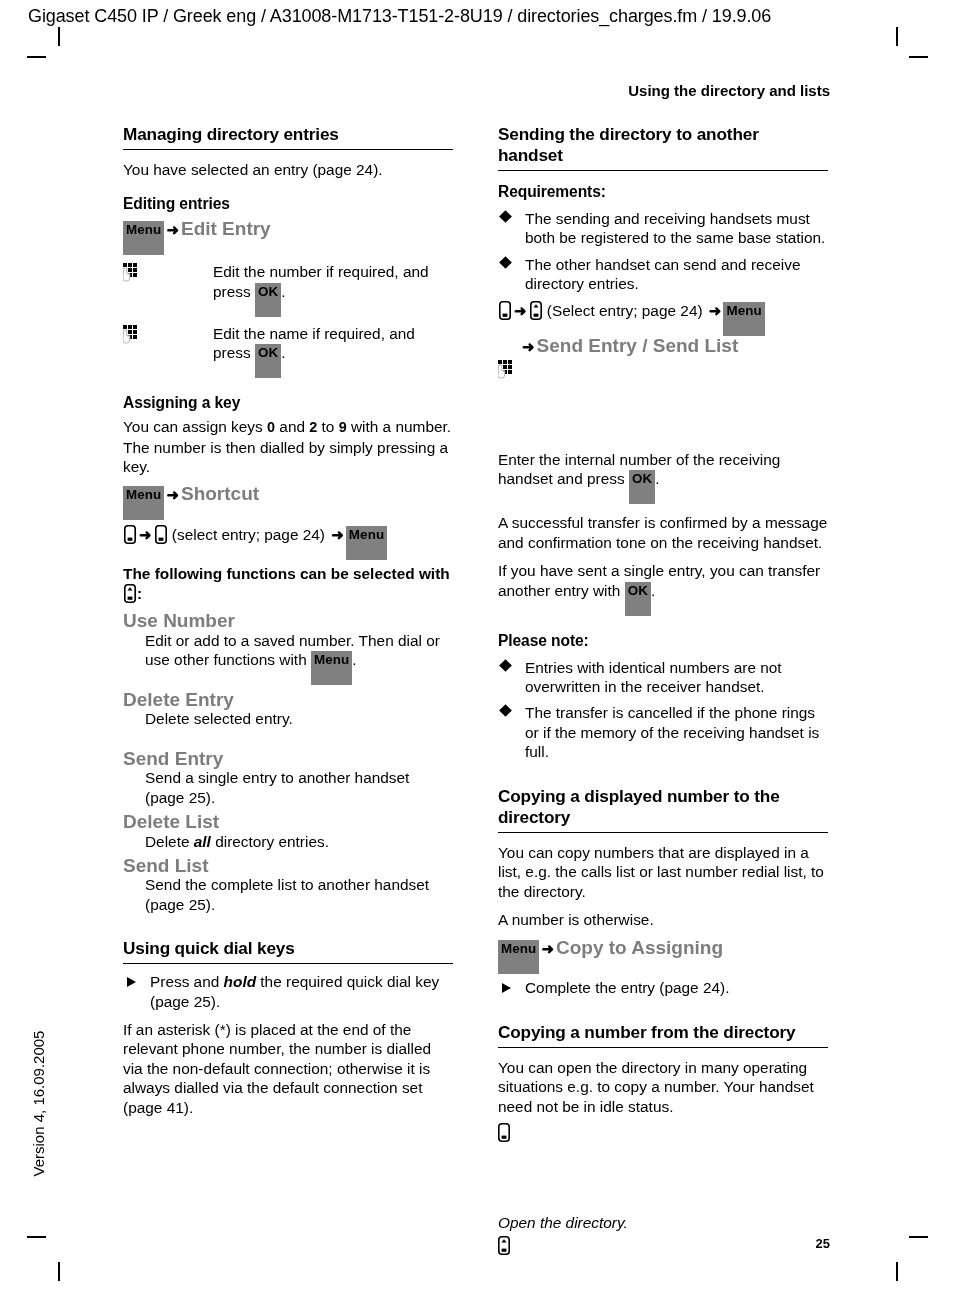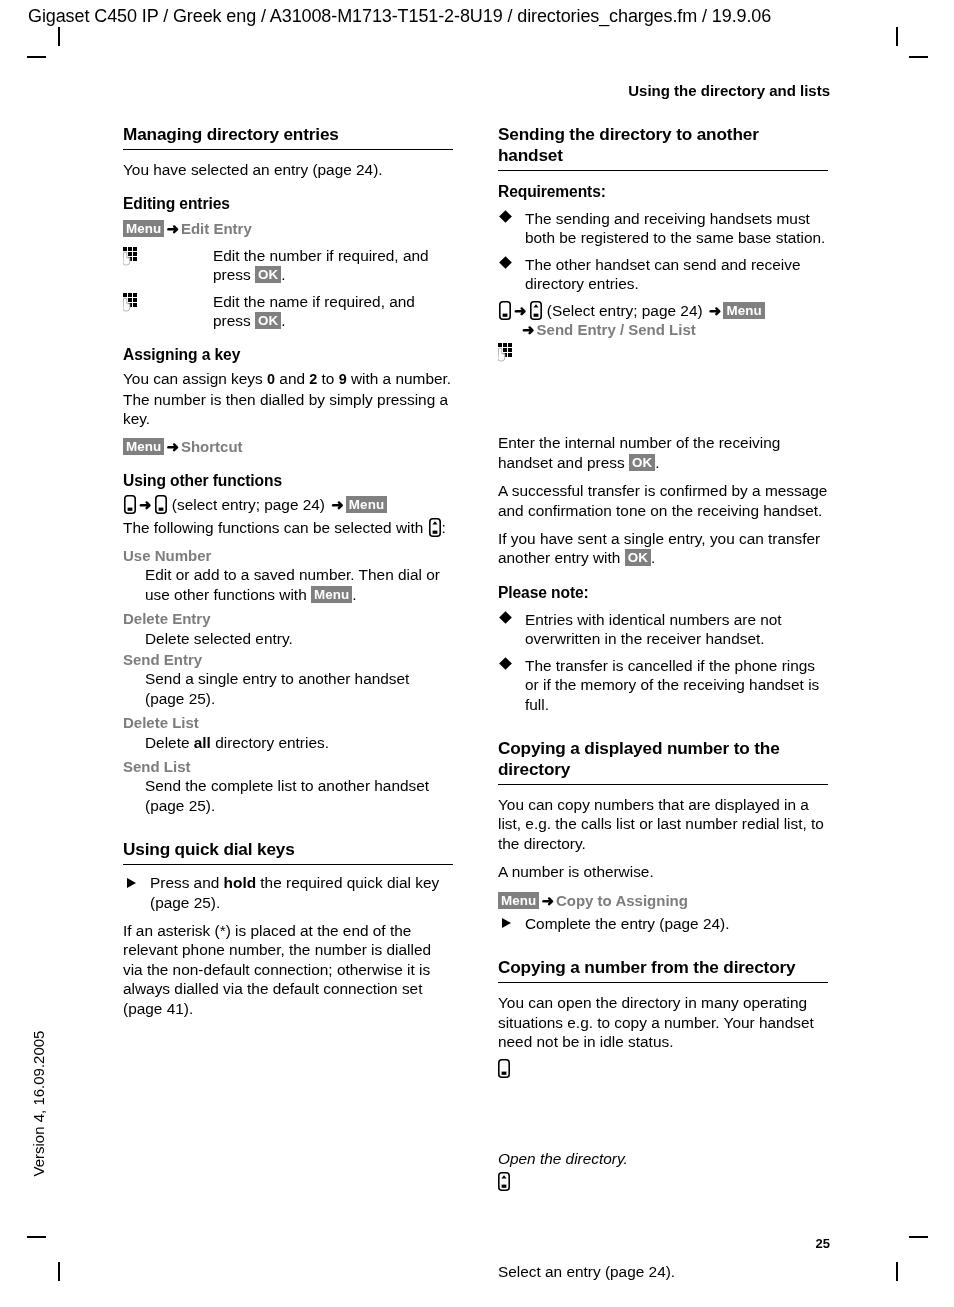--- a/index.html
+++ b/index.html
@@ -98,32 +98,32 @@
 
   p {
     margin: 9px 0 0 0;
   }
   p.first { margin-top: 10px; }
 
   
   .menu-label {
     color: #7d7d7d;
     font-weight: bold;
-    font-size: 15px;
+    font-size: 19px;
   }
 
   
   .kbadge {
     display: inline-block;
     background: #808080;
-    color: #ffffff;
+    color: #000000;
     font-weight: bold;
     font-size: 13.4px;
     line-height: 15px;
-    padding: 1px 3px 1px 3px;
+    padding: 1px 3px 18px 3px;
     vertical-align: 1px;
     letter-spacing: 0.1px;
   }
 
   
   .keydigit {
     font-weight: bold;
     font-size: 14.4px;
   }
 
@@ -201,21 +201,21 @@
 
   
   .ico-keypad { width: 18px; height: 19px; }
   
   .ico-key { width: 12px; height: 19px; }
 
   
   .ico-inline { vertical-align: -4px; margin: 0 1px; }
 
   
-  b.strong { font-weight: bold; }
+  b.strong { font-weight: bold; font-style: italic; }
 </style>
 </head>
 <body>
 
 <div class="crop v" style="left:58px;  top:27px;"></div>
 <div class="crop h" style="left:27px;  top:56px;"></div>
 <div class="crop v" style="left:896px; top:27px;"></div>
 <div class="crop h" style="left:909px; top:56px;"></div>
 <div class="crop v" style="left:58px;  top:1262px;"></div>
 <div class="crop h" style="left:27px;  top:1236px;"></div>
@@ -283,51 +283,50 @@
   </div>
 
   <h2 class="sub">Assigning a key</h2>
 
   <p style="margin-top:5px;"><span>You can assign keys </span><span class="keydigit">0</span><span> and </span><span class="keydigit">2</span><span> to </span><span class="keydigit">9</span><span> with a number. The number is then dialled by simply pressing a key.</span></p>
 
   <p style="margin-top:8px;">
     <span class="kbadge">Menu</span><span class="arrow">➜</span><span class="menu-label">Shortcut</span>
   </p>
 
-  <h2 class="sub">Using other functions</h2>
 
   <p style="margin-top:5px;">
     <span class="ico ico-key ico-inline">
       <svg width="12" height="19" viewBox="0 0 12 19" xmlns="http://www.w3.org/2000/svg">
         <rect x="0.8" y="0.8" width="10.4" height="17.4" rx="3" ry="3" fill="#fff" stroke="#000" stroke-width="1.6"></rect>
         <rect x="3.6" y="12.6" width="4.8" height="3.2" fill="#000"></rect>
       </svg>
     </span><span class="arrow">➜</span><span class="ico ico-key ico-inline">
       <svg width="12" height="19" viewBox="0 0 12 19" xmlns="http://www.w3.org/2000/svg">
         <rect x="0.8" y="0.8" width="10.4" height="17.4" rx="3" ry="3" fill="#fff" stroke="#000" stroke-width="1.6"></rect>
         <rect x="3.6" y="12.6" width="4.8" height="3.2" fill="#000"></rect>
       </svg>
     </span> <span>(select entry; page 24)</span> <span class="arrow">➜</span><span class="kbadge">Menu</span>
   </p>
 
-  <p style="margin-top:4px;"><span>The following functions can be selected with </span><span class="ico ico-key ico-inline">
+  <p style="margin-top:4px;font-weight:bold;"><span>The following functions can be selected with </span><span class="ico ico-key ico-inline">
       <svg width="12" height="19" viewBox="0 0 12 19" xmlns="http://www.w3.org/2000/svg">
         <rect x="0.8" y="0.8" width="10.4" height="17.4" rx="3" ry="3" fill="#fff" stroke="#000" stroke-width="1.6"></rect>
         <path d="M6,3.2 L8.6,6.6 H3.4 Z" fill="#000"></path>
         <rect x="3.6" y="12.6" width="4.8" height="3.2" fill="#000"></rect>
       </svg>
     </span><span>:</span></p>
 
   <p style="margin-top:8px;" class="menu-label">Use Number</p>
   <div class="desc-indent"><span>Edit or add to a saved number. Then dial or use other functions with </span><span class="kbadge">Menu</span><span>.</span></div>
 
   <p style="margin-top:5px;" class="menu-label">Delete Entry</p>
   <div class="desc-indent">Delete selected entry.</div>
 
-  <p style="margin-top:2px;" class="menu-label">Send Entry</p>
+  <p style="margin-top:20px;" class="menu-label">Send Entry</p>
   <div class="desc-indent">Send a single entry to another handset (page 25).</div>
 
   <p style="margin-top:5px;" class="menu-label">Delete List</p>
   <div class="desc-indent"><span>Delete </span><b class="strong">all</b><span> directory entries.</span></div>
 
   <p style="margin-top:5px;" class="menu-label">Send List</p>
   <div class="desc-indent">Send the complete list to another handset (page 25).</div>
 
   <h1 class="sec spaced">Using quick dial keys</h1>
 

